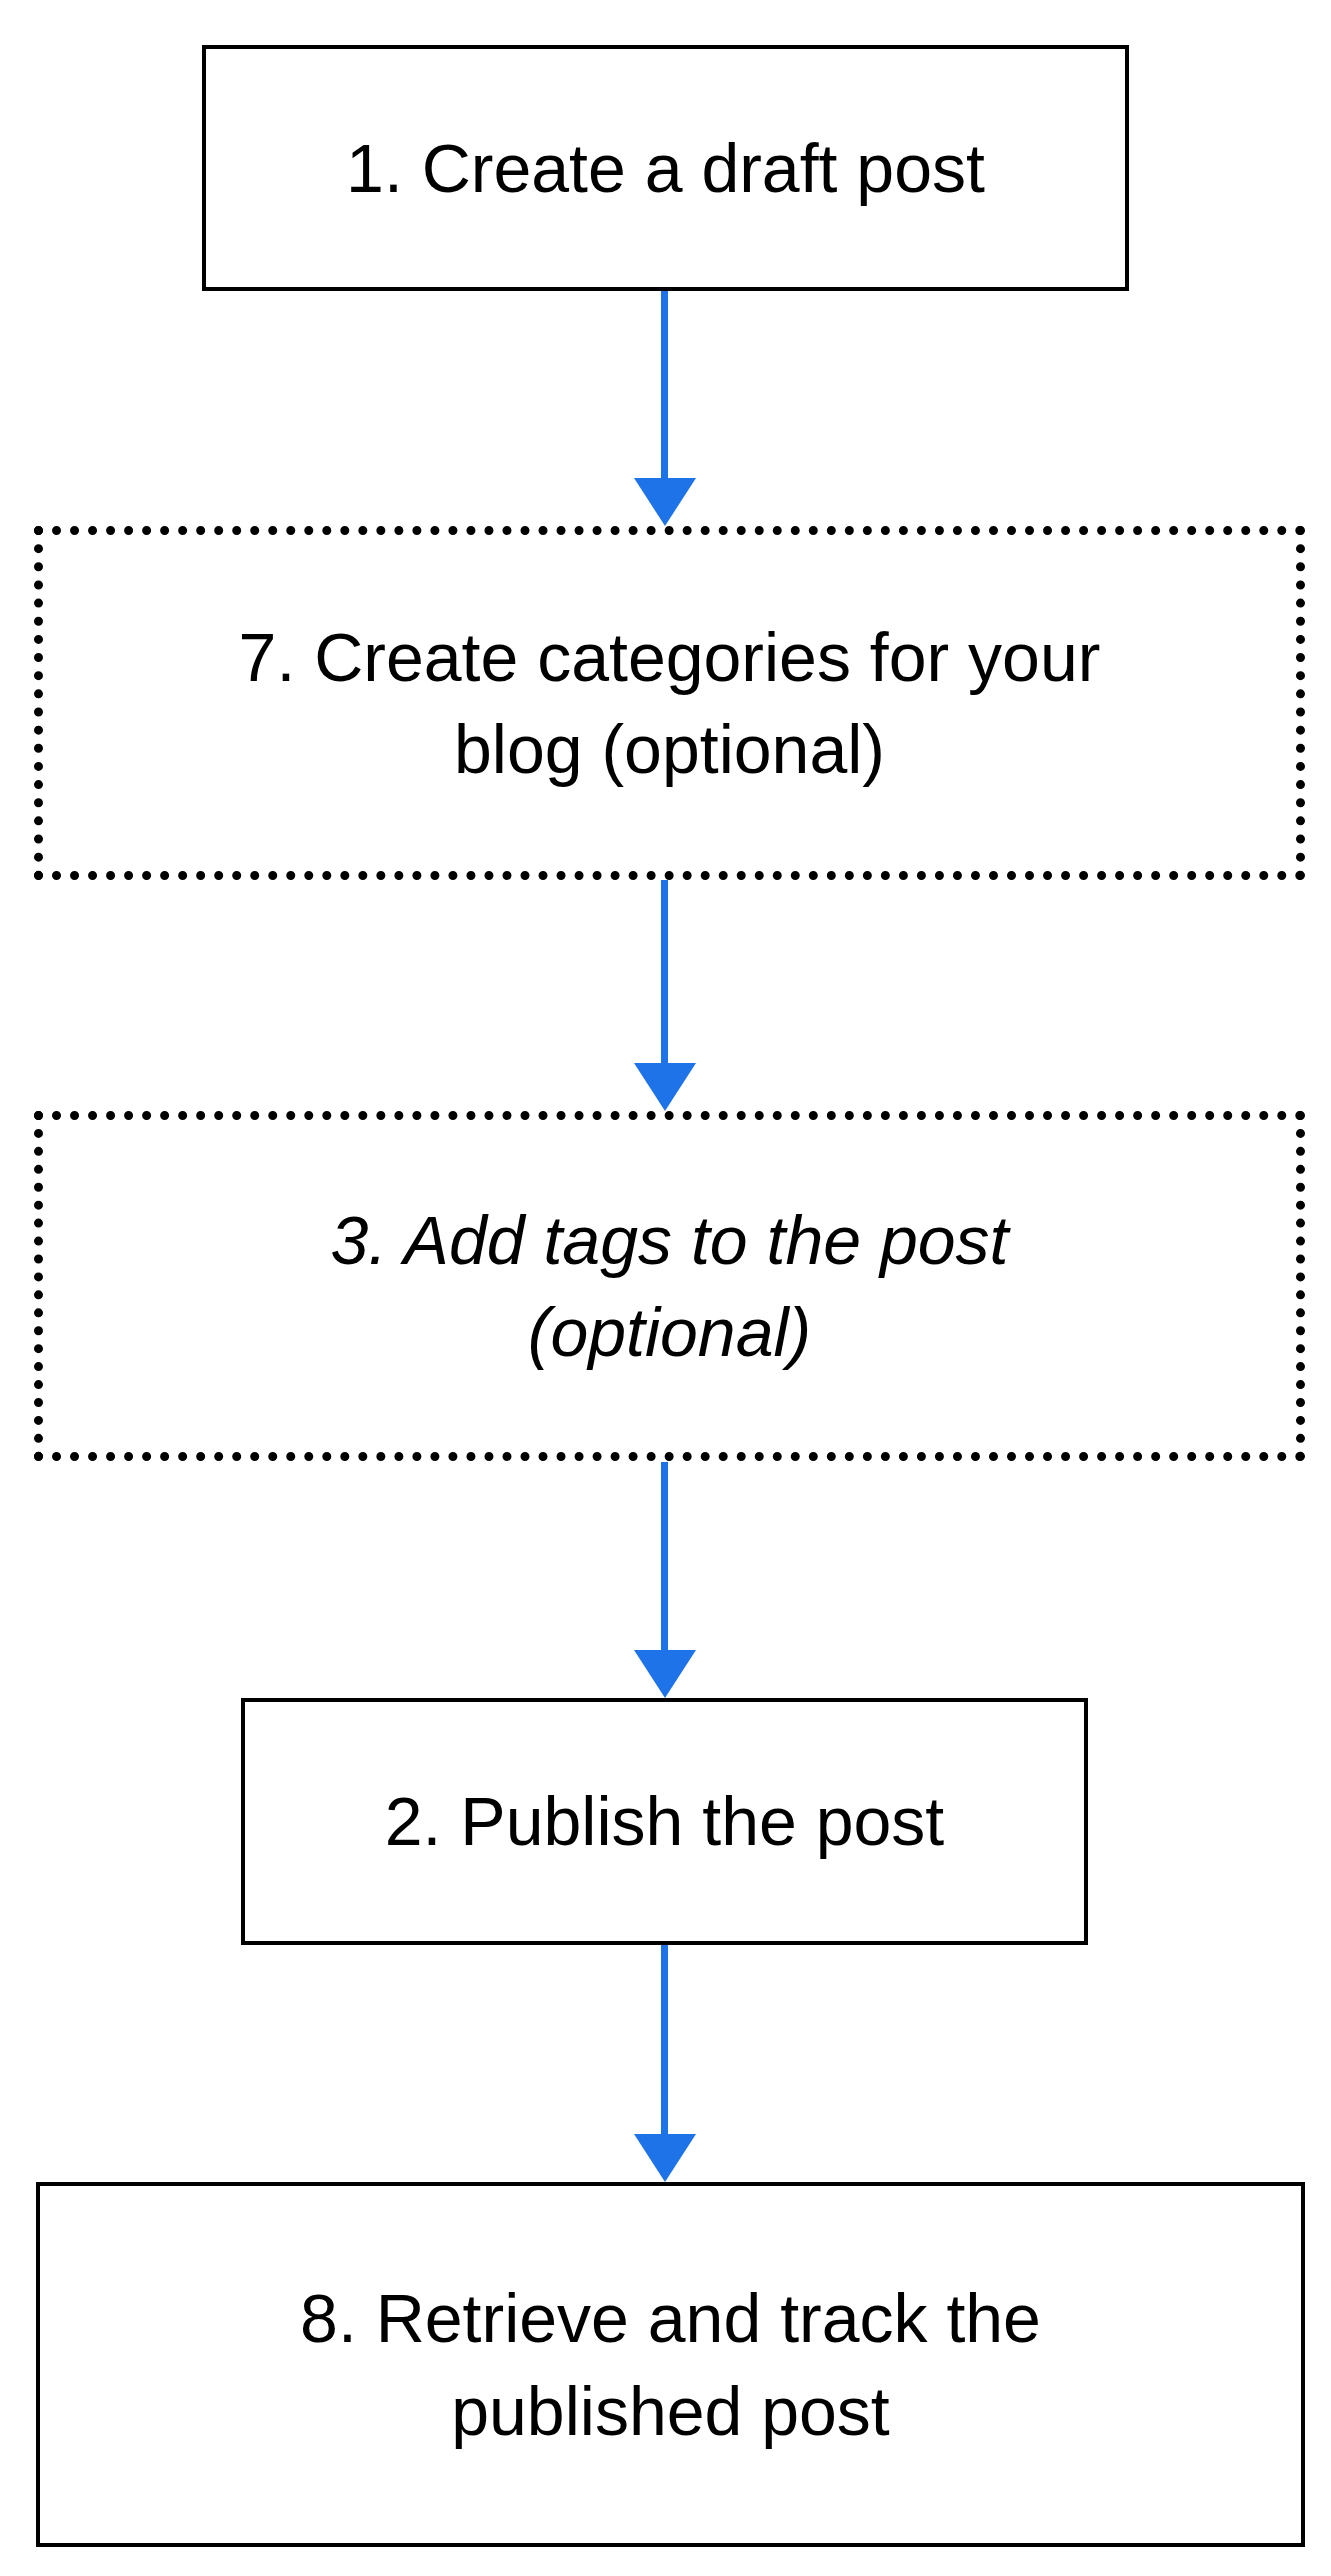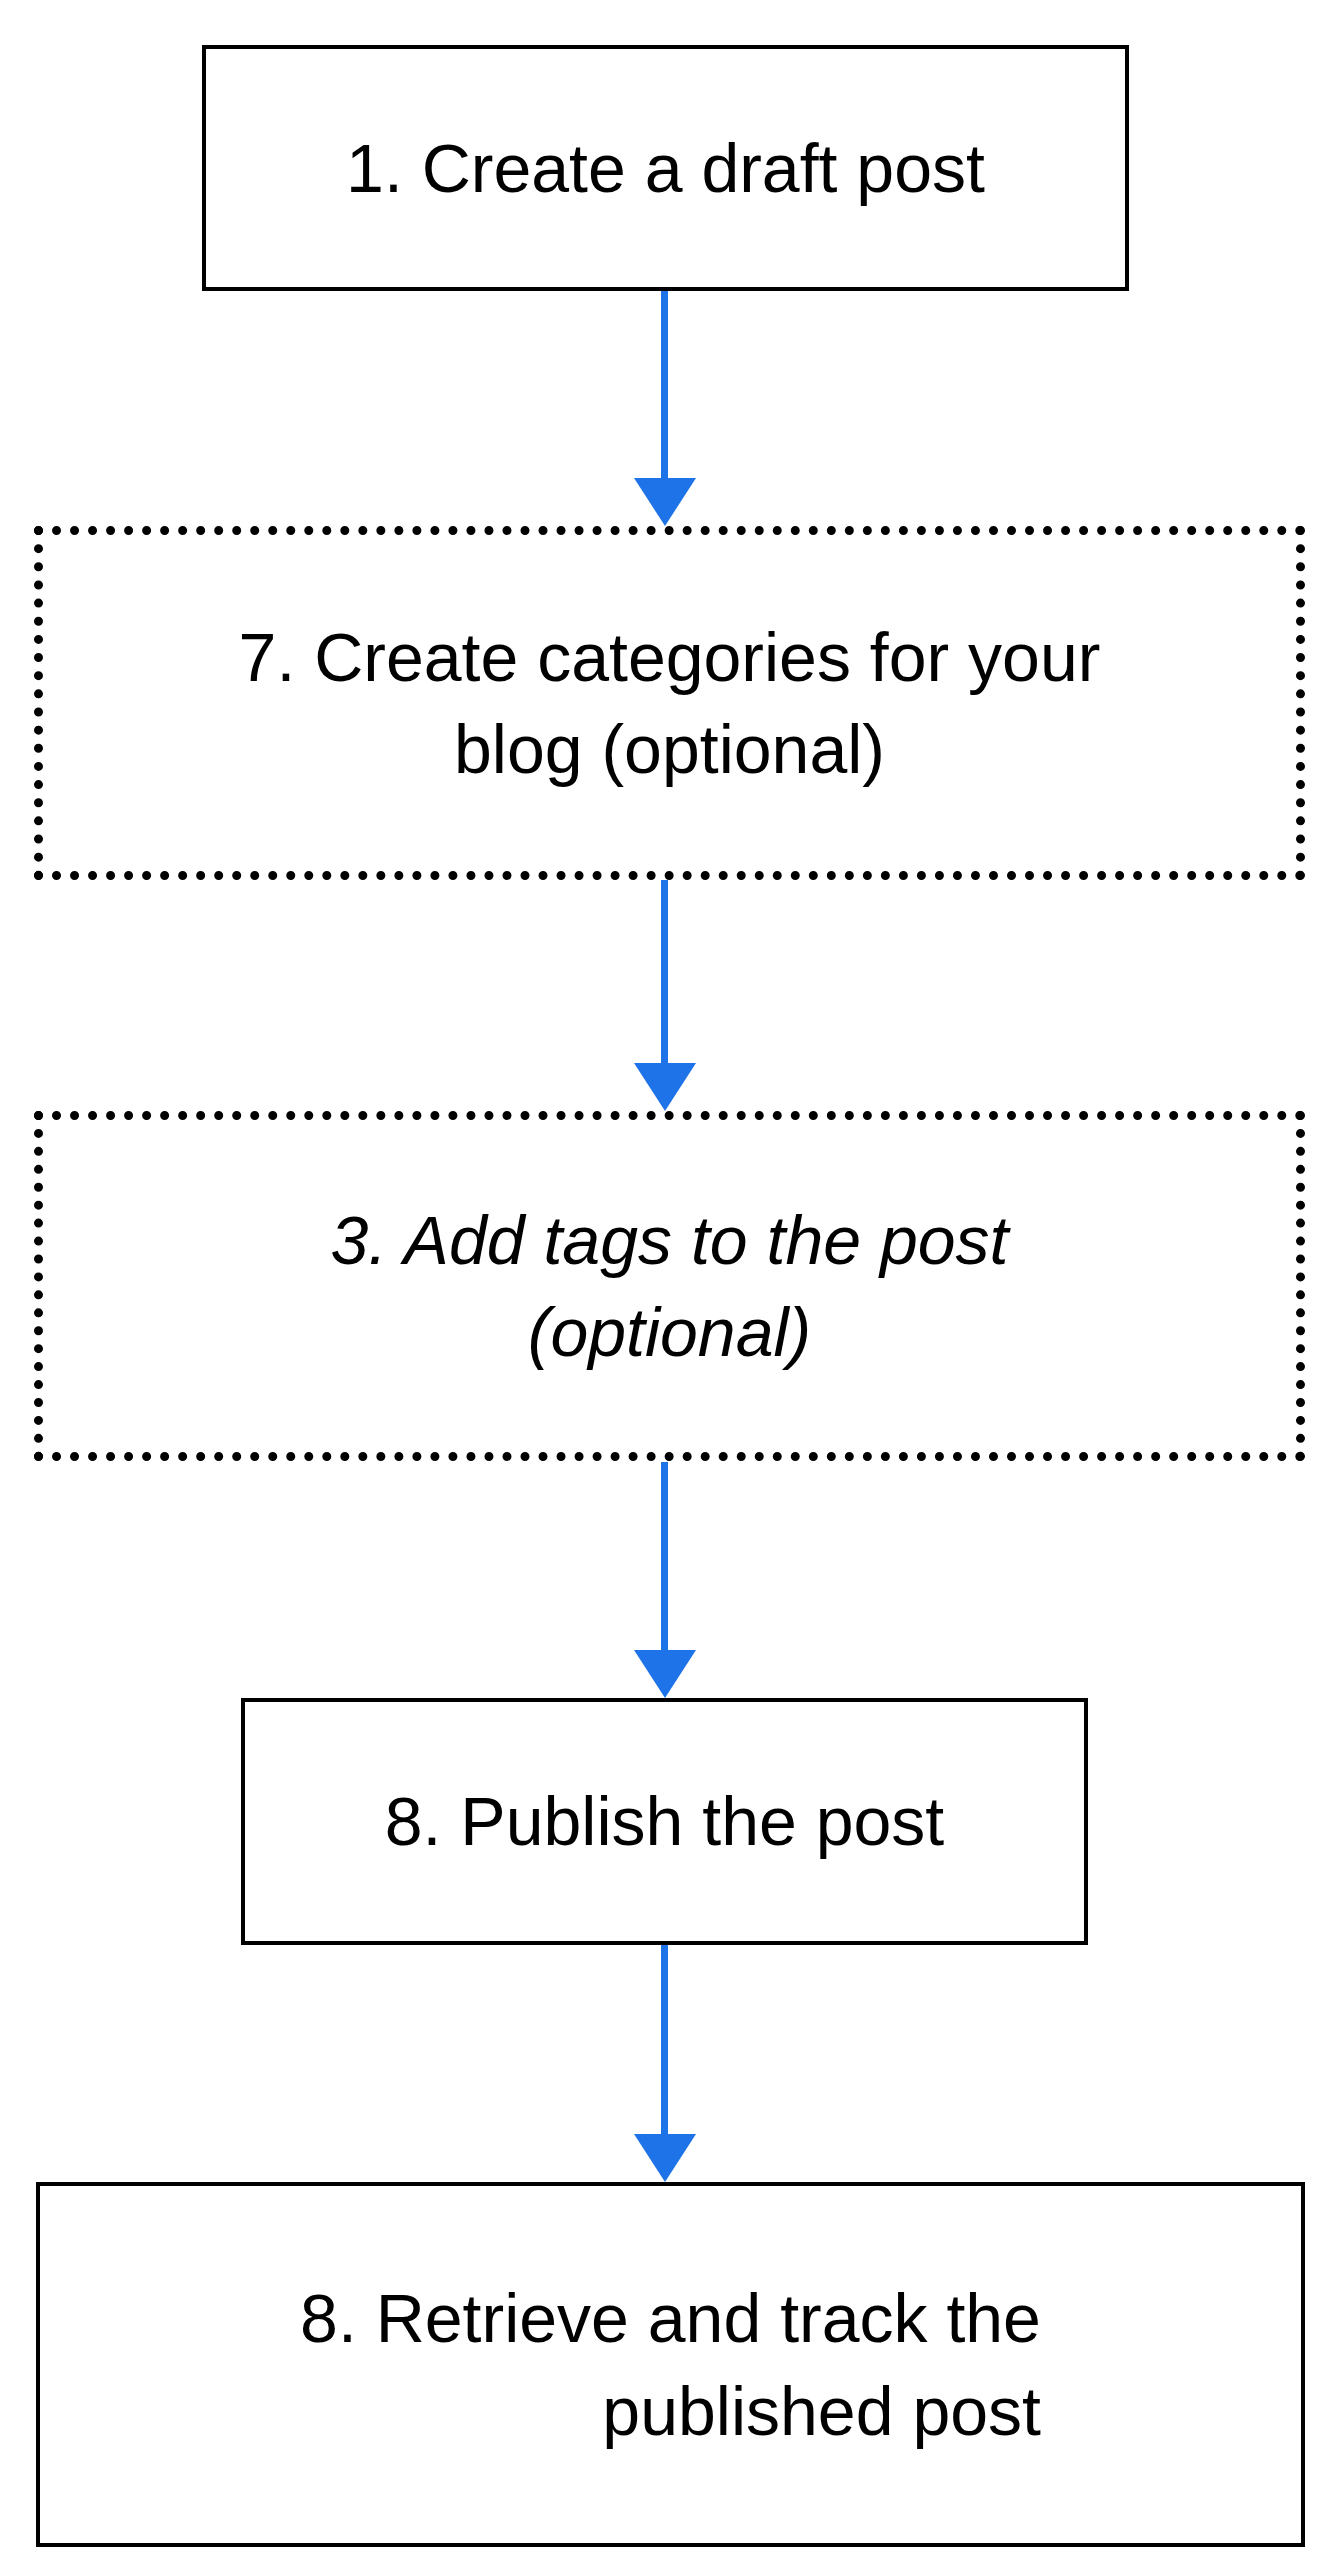--- a/index.html
+++ b/index.html
@@ -28,21 +28,21 @@
     align-items: center;
     justify-content: center;
     text-align: center;
     white-space: pre-line;
     font-size: 68px;
     line-height: 1.36;
     color: var(--text-color);
     border-color: var(--border-color);
     background: var(--bg-color);
   }
-  .solid  { border-style: solid; text-align: right; }
+  .solid  { border-style: solid; }
   .dotted { border-style: dotted; }
 
   .step-1 { left: 202px; top: 45px;   width: 927px;  height: 246px; border-width: 4.8px;  }
   .step-2 { left: 34px;  top: 526px;  width: 1271px; height: 354px; border-width: 9.6px; }
   .step-3 { left: 34px;  top: 1111px; width: 1271px; height: 350px; border-width: 9.6px; font-style: italic; }
   .step-4 { left: 241px; top: 1698px; width: 847px;  height: 247px; border-width: 4.8px;  }
   .step-5 { left: 36px;  top: 2182px; width: 1269px; height: 365px; border-width: 4.8px;  }
 
   .arrow-line {
     position: absolute;
@@ -83,21 +83,21 @@
 
   <div class="arrow-line line-2"></div>
   <div class="arrow-head head-2"></div>
 
   <div class="step step-3 dotted">3. Add tags to the post
 (optional)</div>
 
   <div class="arrow-line line-3"></div>
   <div class="arrow-head head-3"></div>
 
-  <div class="step step-4 solid">8. Publish the post</div>
+  <div class="step step-4 solid">2. Publish the post</div>
 
   <div class="arrow-line line-4"></div>
   <div class="arrow-head head-4"></div>
 
   <div class="step step-5 solid">8. Retrieve and track the
 published post</div>
 
 </div>
 
 

